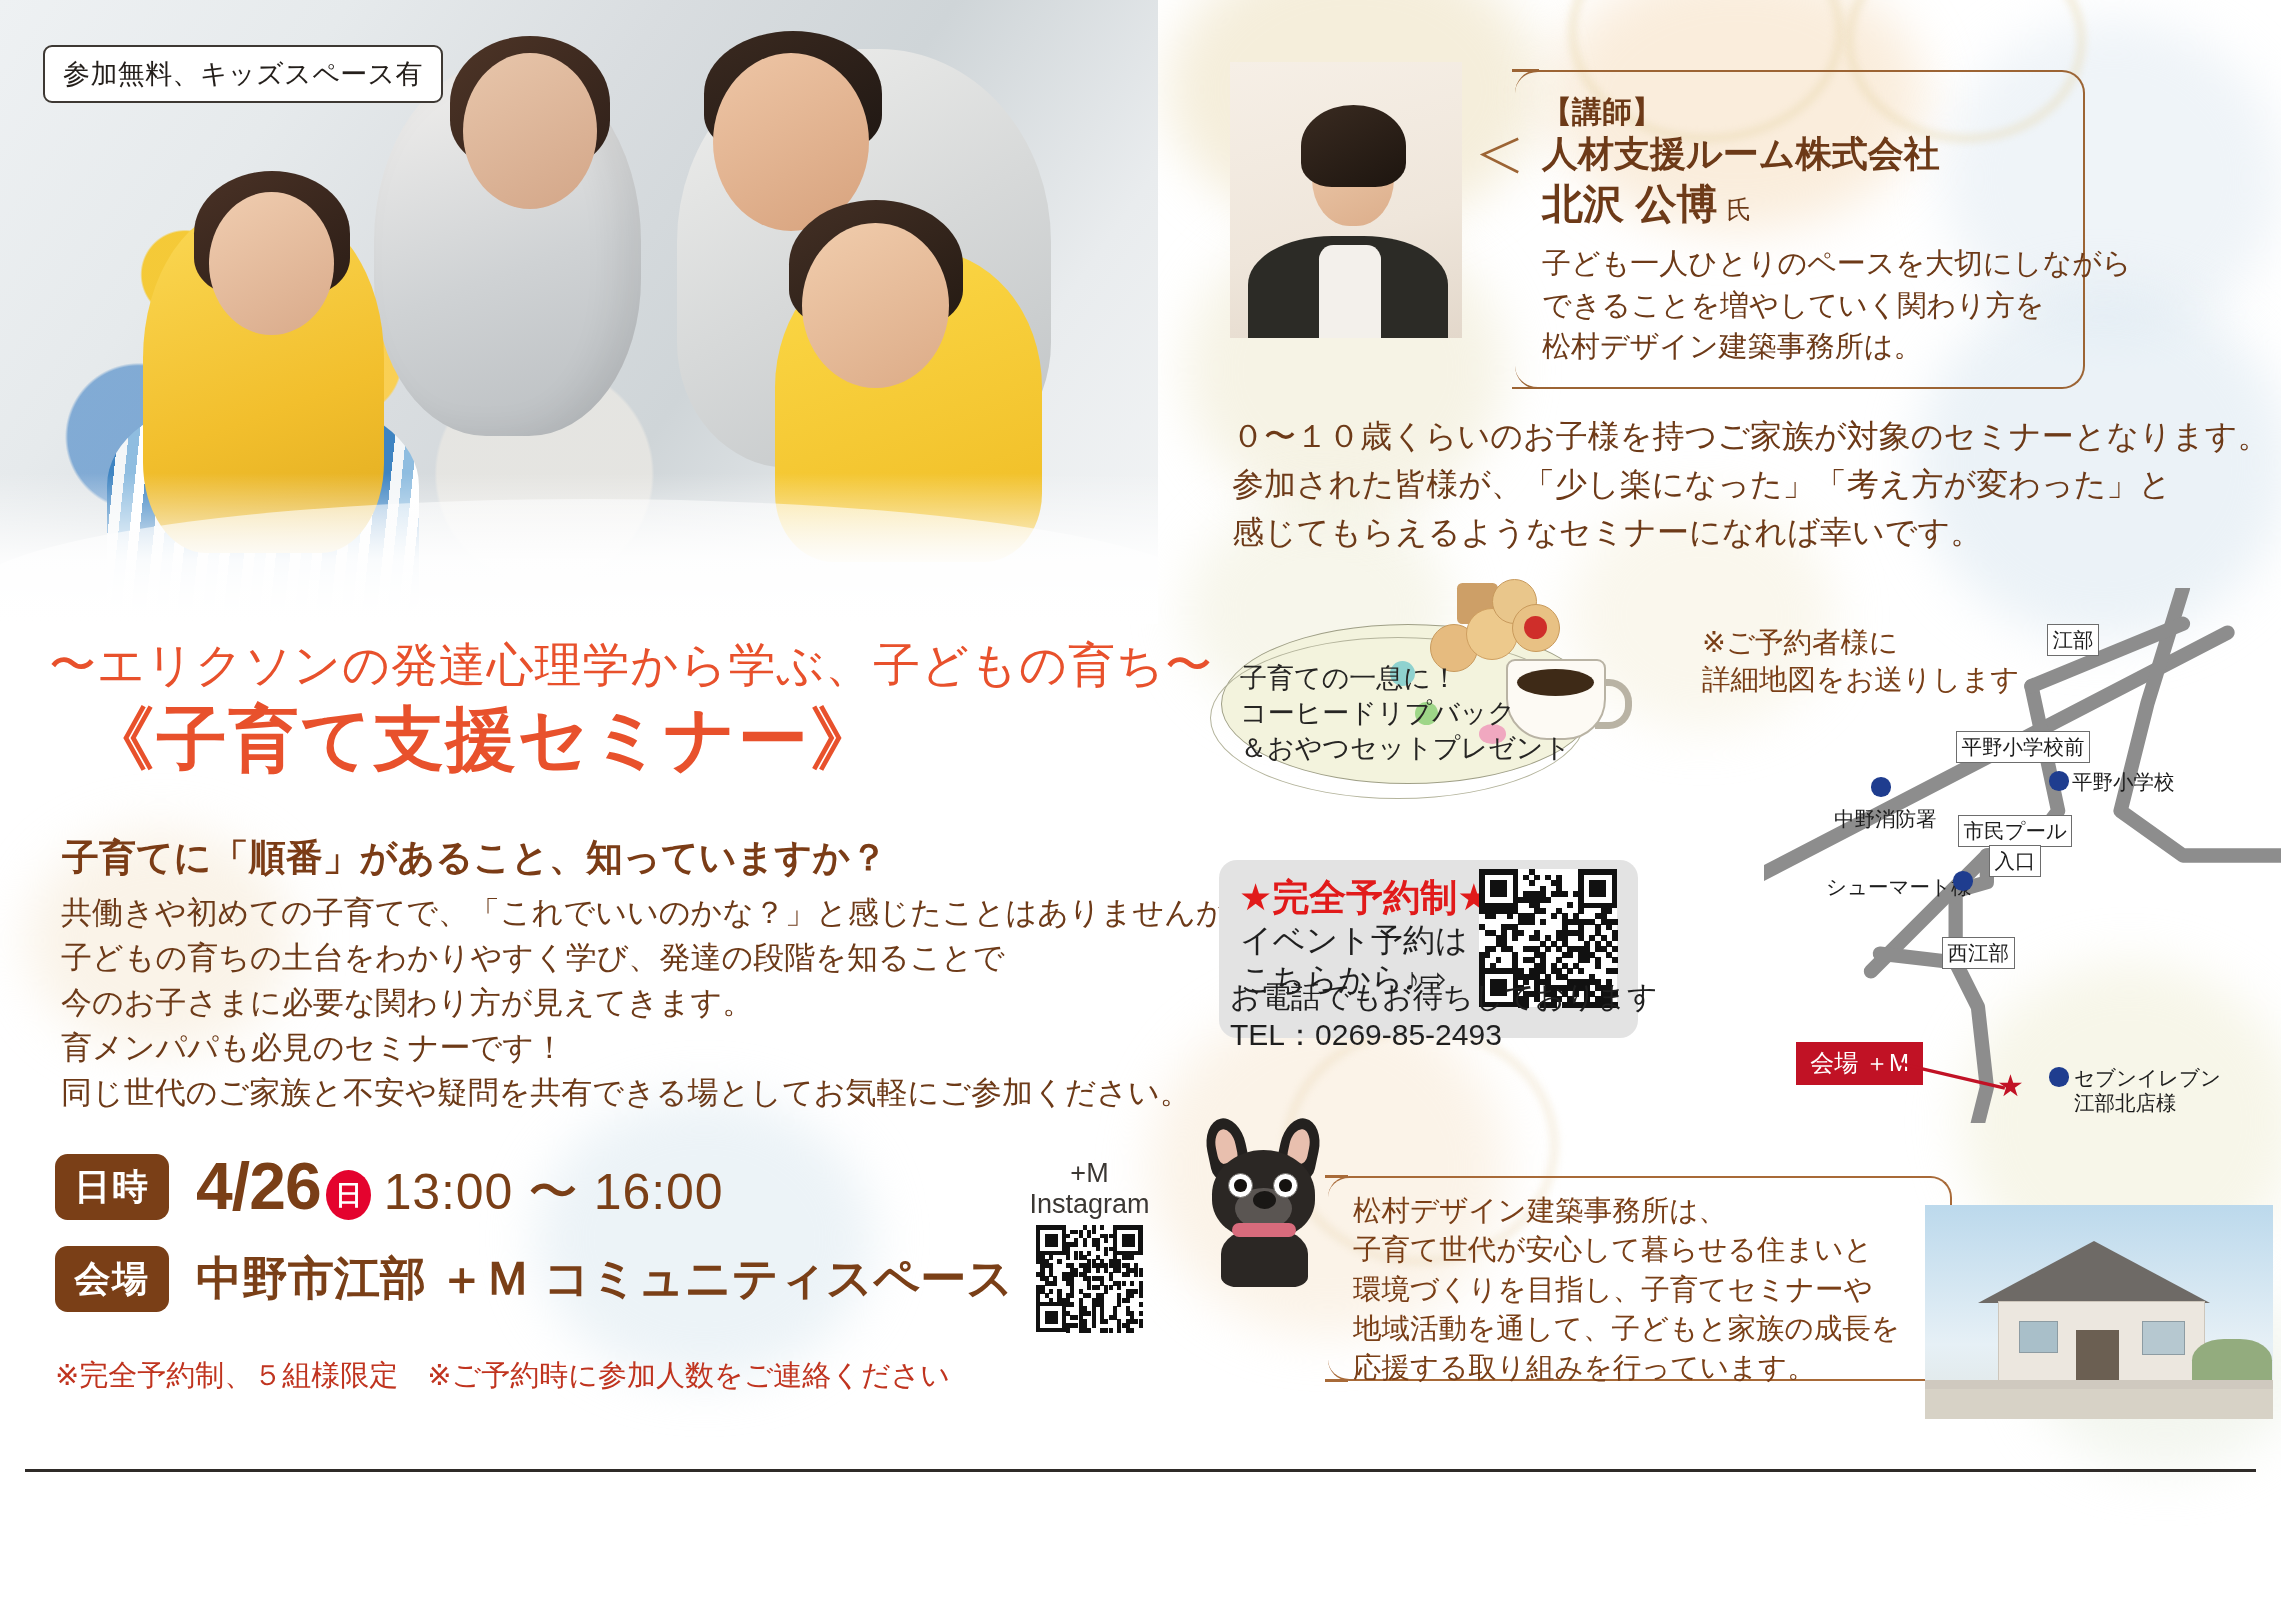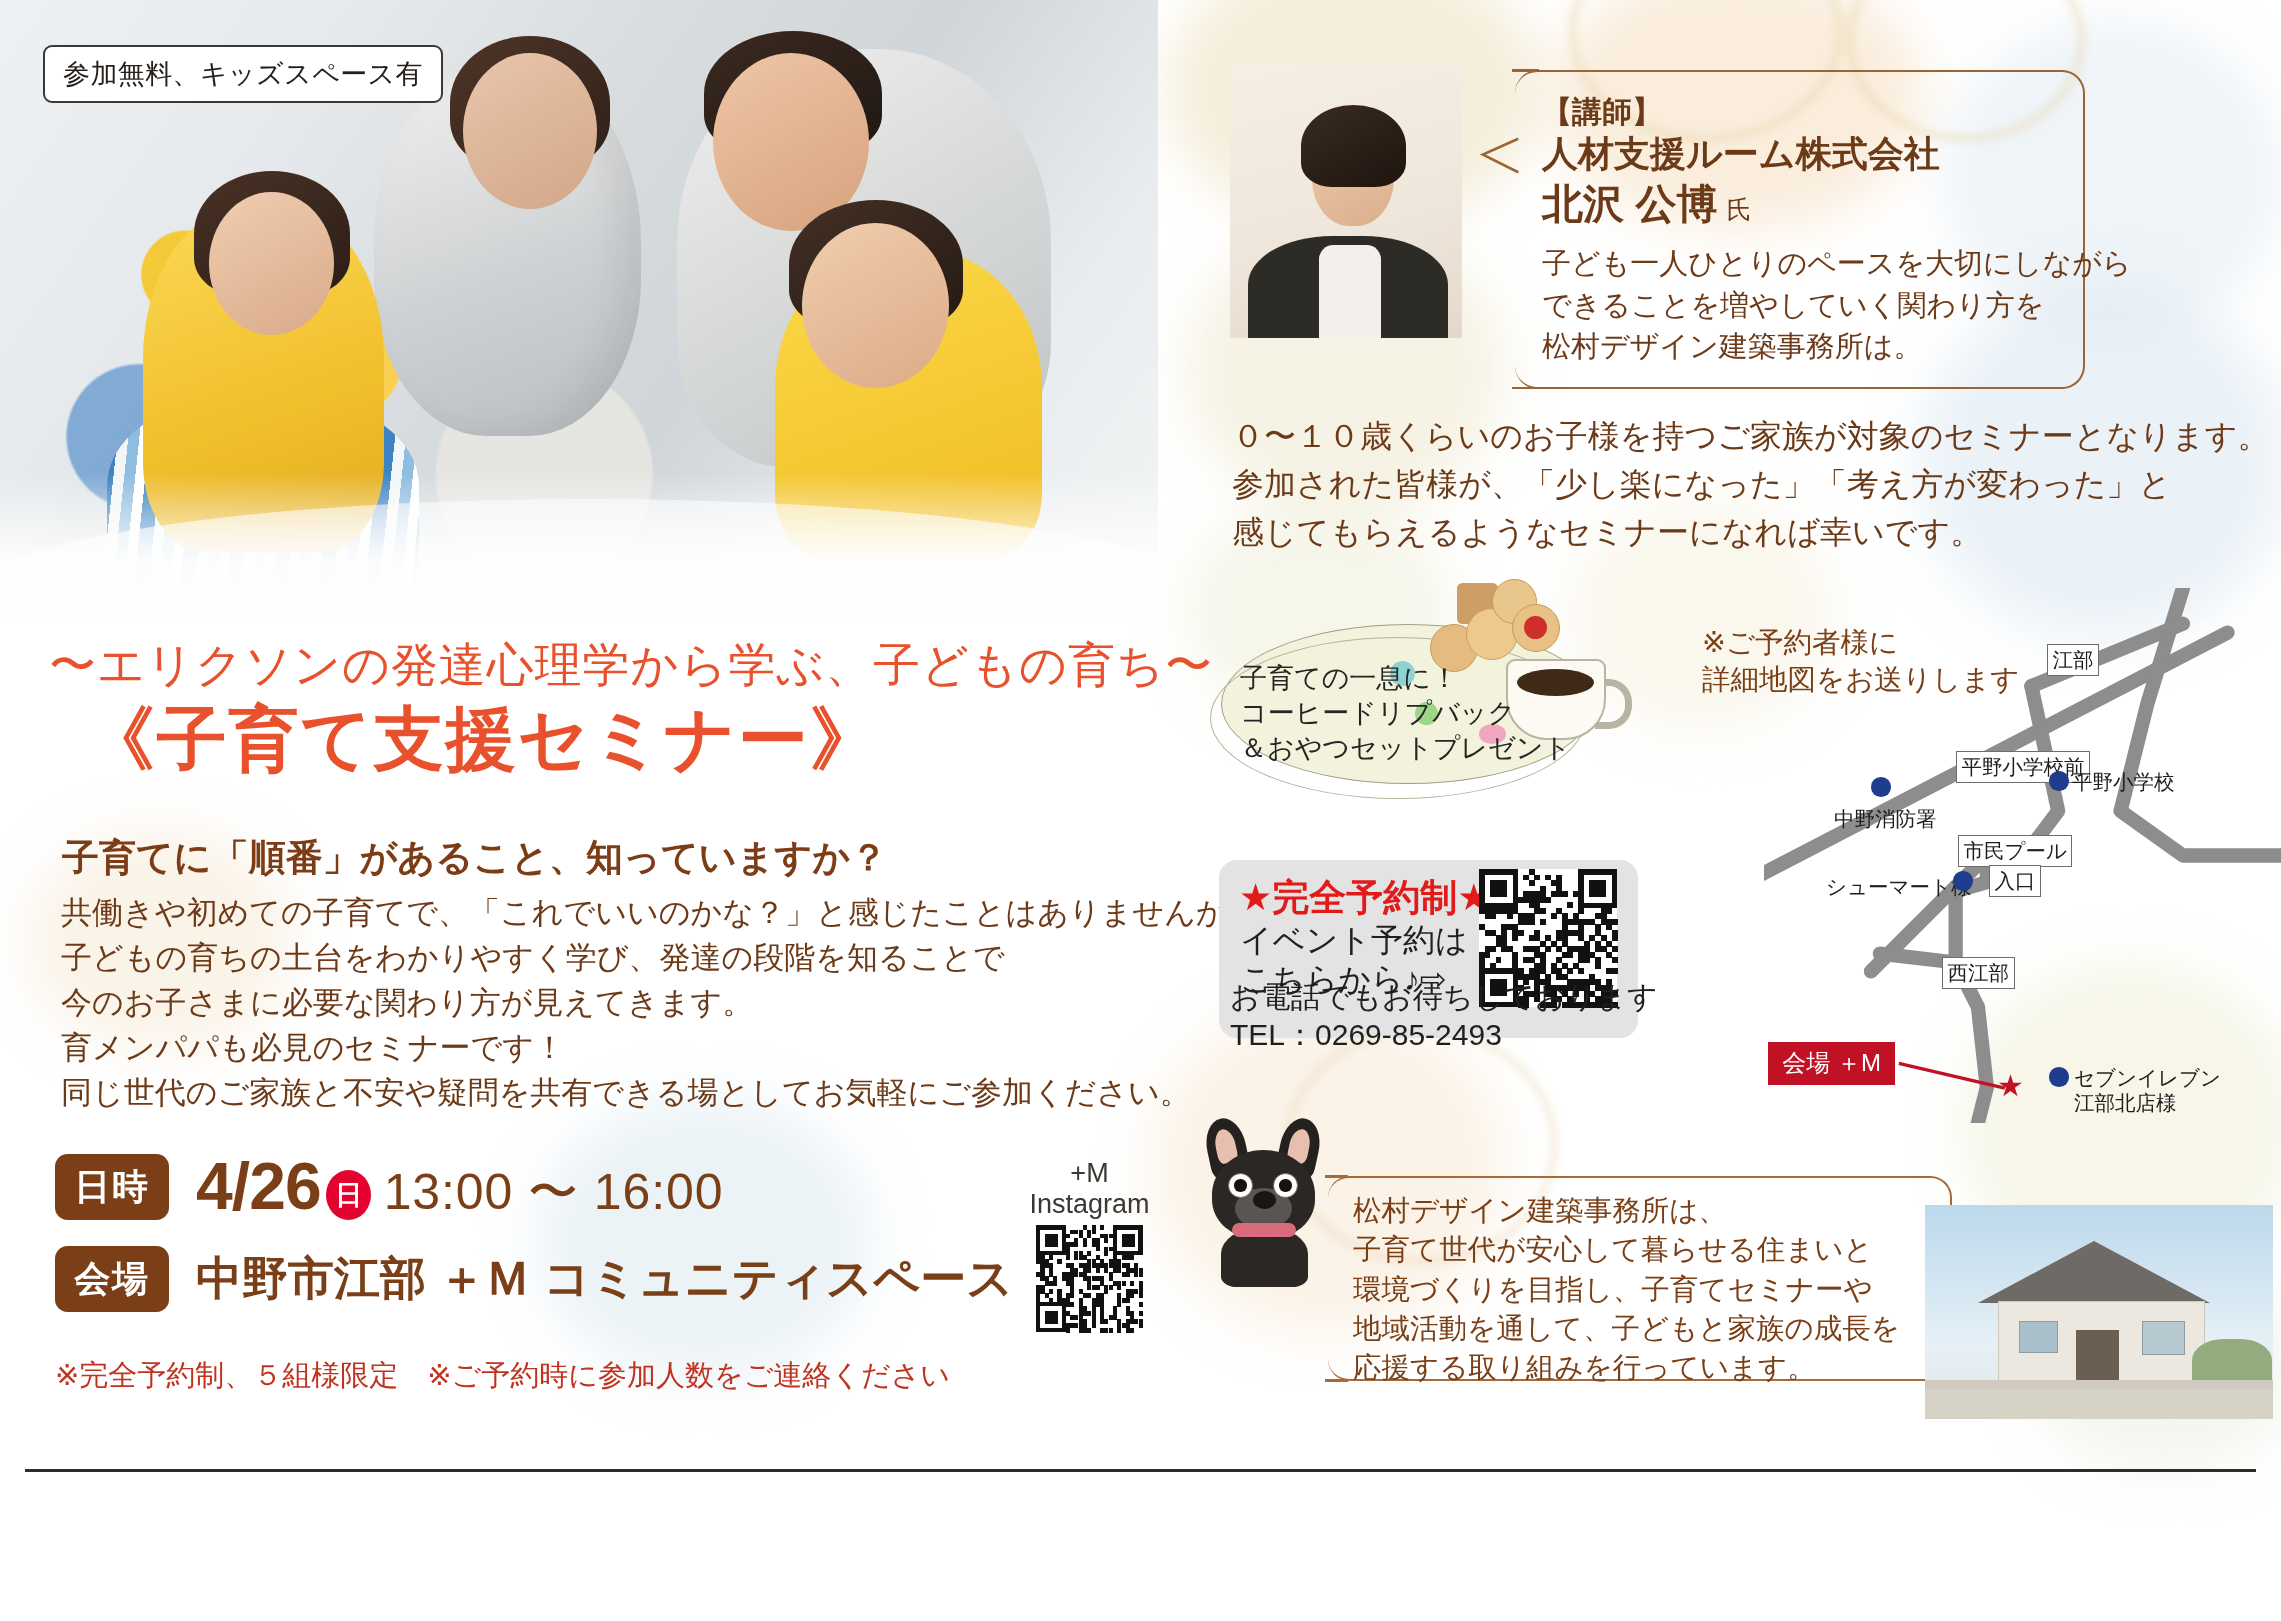--- a/index.html
+++ b/index.html
@@ -146,21 +146,21 @@
   #resv-line1 div{white-space:nowrap;}
   #resv-phone{position:absolute;left:1230px;top:978px;font-size:30px;color:#1f1f1f;line-height:1.28;}
   #resv-phone div{white-space:nowrap;}
   .qr{background:#fff;position:relative;}
   .qr i{position:absolute;background:#111;}
 
   
   #map-note{position:absolute;left:1702px;top:624px;font-size:28.5px;line-height:1.3;color:#7a3f17;}
   #map-note div{white-space:nowrap;}
   #map{position:absolute;left:1764px;top:588px;width:517px;height:535px;}
-  .mlabel{position:absolute;background:#fff;border:0.9px solid #6d6d6d;font-size:20.5px;color:#1d1d1d;padding:0.9px 4.5px;white-space:nowrap;margin-top:20px;}
+  .mlabel{position:absolute;background:#fff;border:0.9px solid #6d6d6d;font-size:20.5px;color:#1d1d1d;padding:0.9px 4.5px;white-space:nowrap;}
   .mtext{position:absolute;font-size:20.5px;color:#1d1d1d;white-space:nowrap;}
   .mdot{position:absolute;width:19.6px;height:19.6px;border-radius:50%;background:#1f3d8f;}
   .venue-chip{position:absolute;background:#c11225;color:#fff;font-size:24px;padding:5.3px 14.3px;white-space:nowrap;}
   .mstar{position:absolute;color:#c11225;font-size:30px;line-height:1;}
 
   
   #bubble{position:absolute;left:1328px;top:1176px;width:624px;height:205px;border:2.7px solid #a86a38;border-radius:21.4px;border-left:none;box-sizing:border-box;}
   #bubble::before{content:"";position:absolute;left:-2.7px;top:-2.7px;width:23px;height:2.7px;background:#a86a38;}
   #bubble::after{content:"";position:absolute;left:-2.7px;bottom:-2.7px;width:23px;height:2.7px;background:#a86a38;}
   #bubble-text{position:absolute;left:1353px;top:1191px;font-size:28.5px;line-height:1.38;color:#7a3f17;}
@@ -851,21 +851,21 @@
     <div class="mlabel" style="left:192px;top:143px;">平野小学校前</div>
     <div class="mdot" style="left:285px;top:183px;"></div>
     <div class="mtext" style="left:308px;top:180px;">平野小学校</div>
     <div class="mlabel" style="left:194px;top:227px;">市民プール</div>
     <div class="mlabel" style="left:225px;top:257px;">入口</div>
     <div class="mdot" style="left:107px;top:189px;"></div>
     <div class="mtext" style="left:70px;top:217px;">中野消防署</div>
     <div class="mtext" style="left:62px;top:285px;">シューマート様</div>
     <div class="mdot" style="left:189px;top:283px;"></div>
     <div class="mlabel" style="left:178px;top:349px;">西江部</div>
-    <div class="venue-chip" style="left:4px;top:454px;">会場 ＋M</div>
+    <div class="venue-chip" style="left:32px;top:454px;">会場 ＋M</div>
     <svg width="143" height="53" viewBox="0 0 160 60" style="position:absolute;left:134px;top:463px;">
         <polyline points="0,14 120,42" fill="none" stroke="#c11225" stroke-width="4"></polyline>
       </svg>
     <div class="mstar" style="left:233px;top:483px;">★</div>
     <div class="mdot" style="left:285px;top:479px;"></div>
     <div class="mtext" style="left:310px;top:476px;">セブンイレブン</div>
     <div class="mtext" style="left:310px;top:501px;">江部北店様</div>
   </div>
 
   <div class="dog" style="left:1205px;top:1118px;width:118px;height:174px;">

